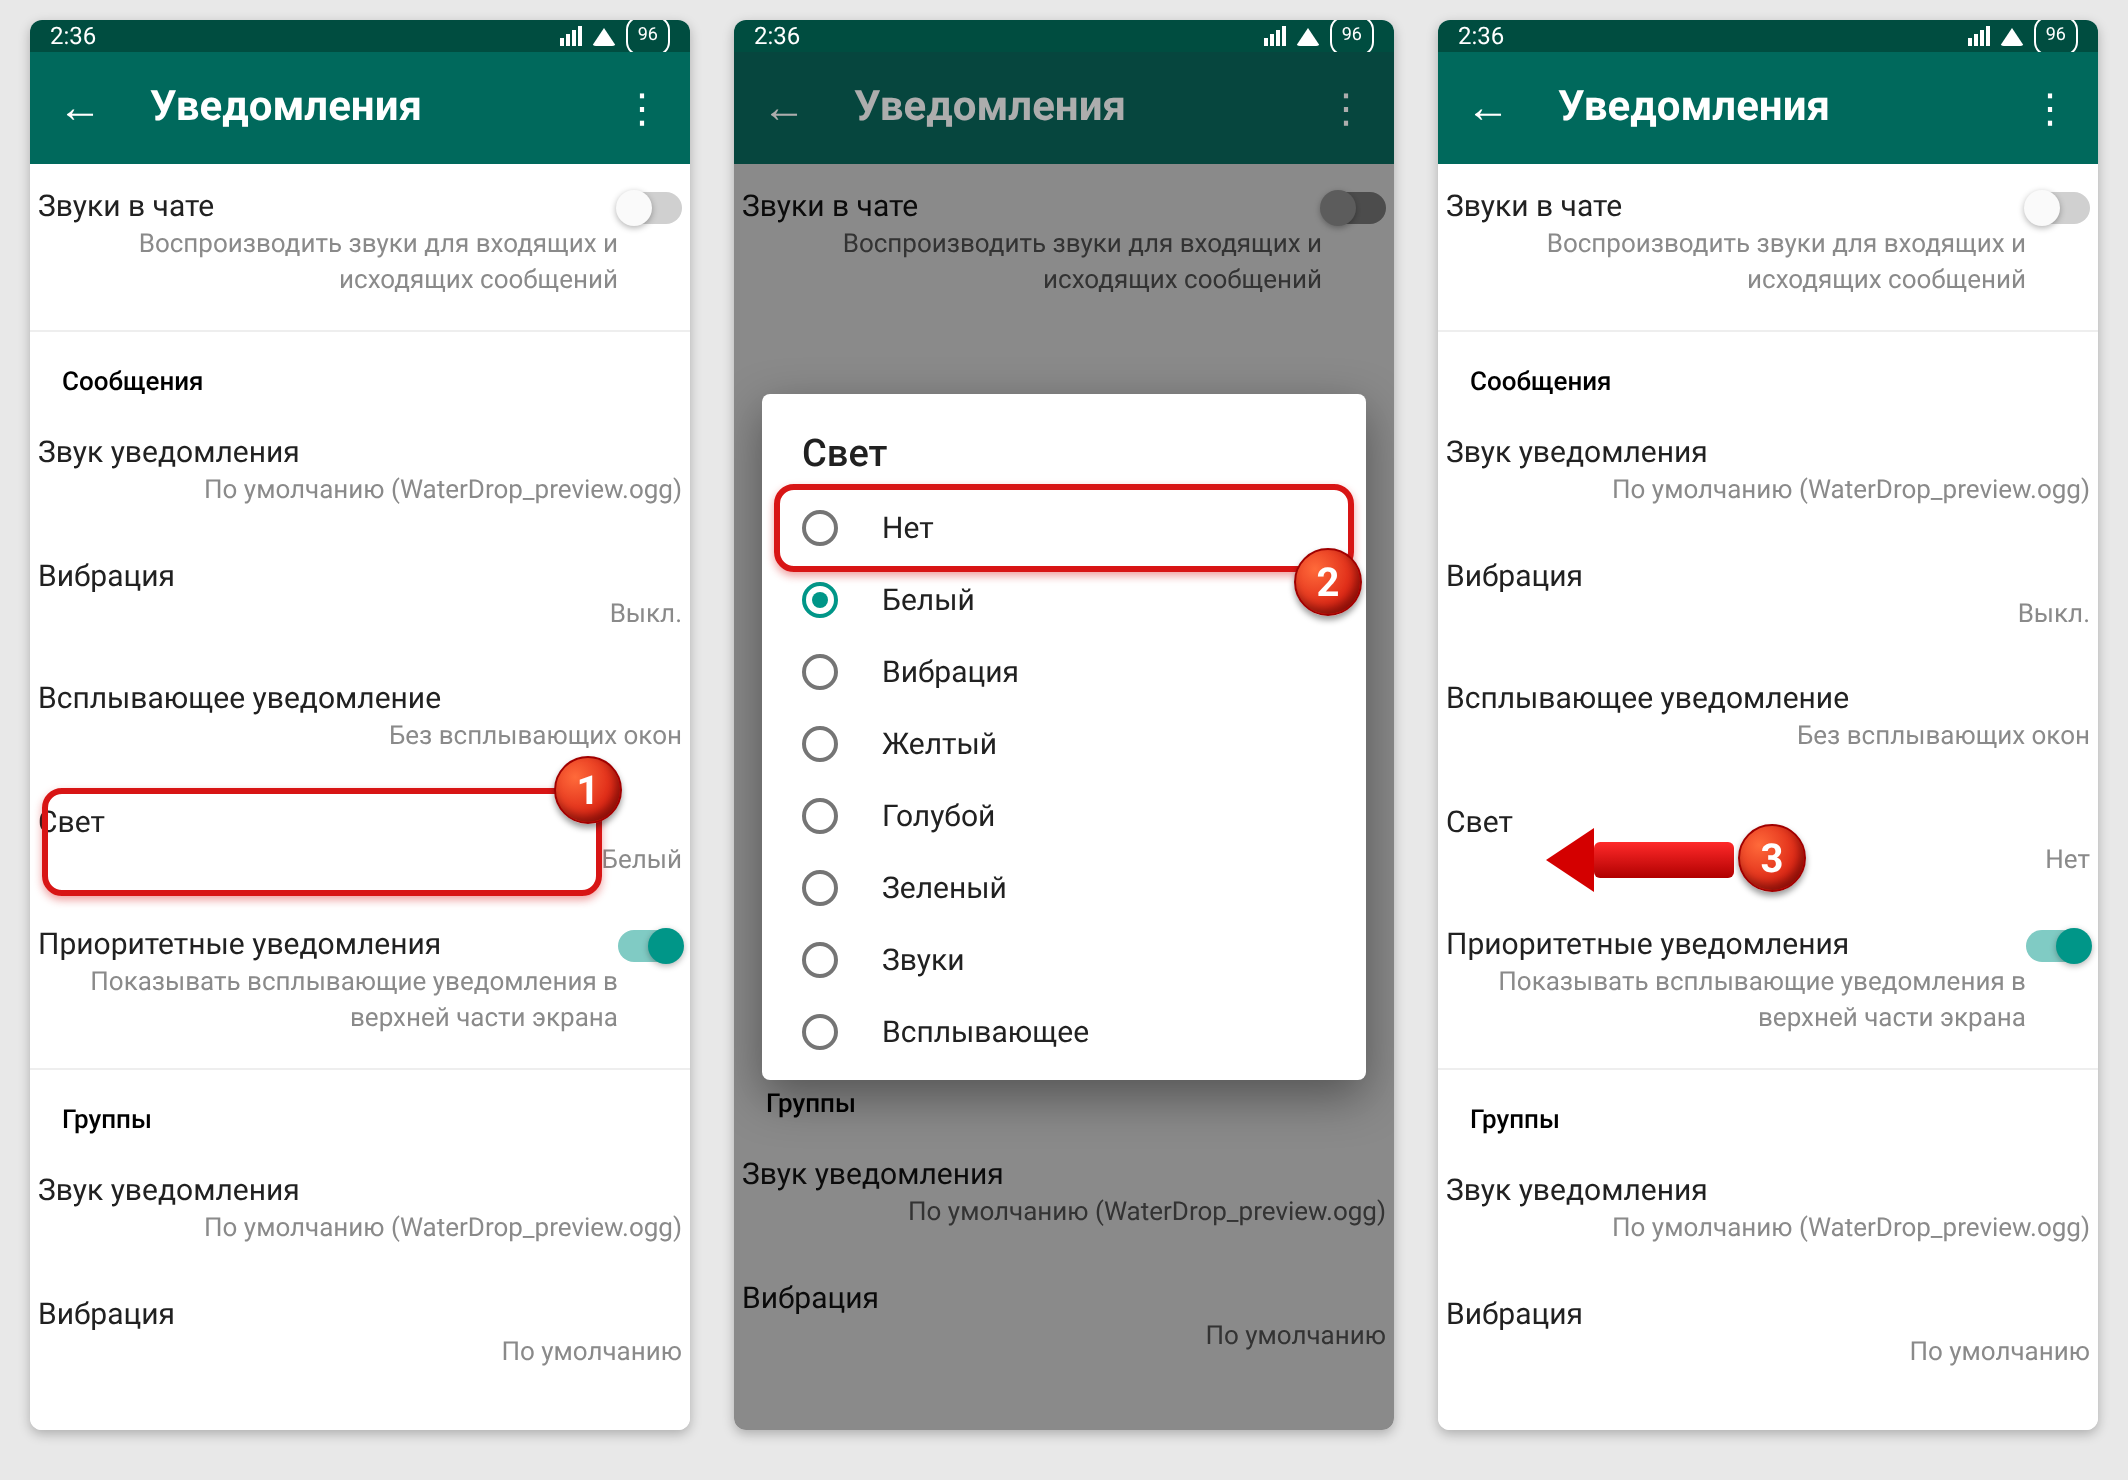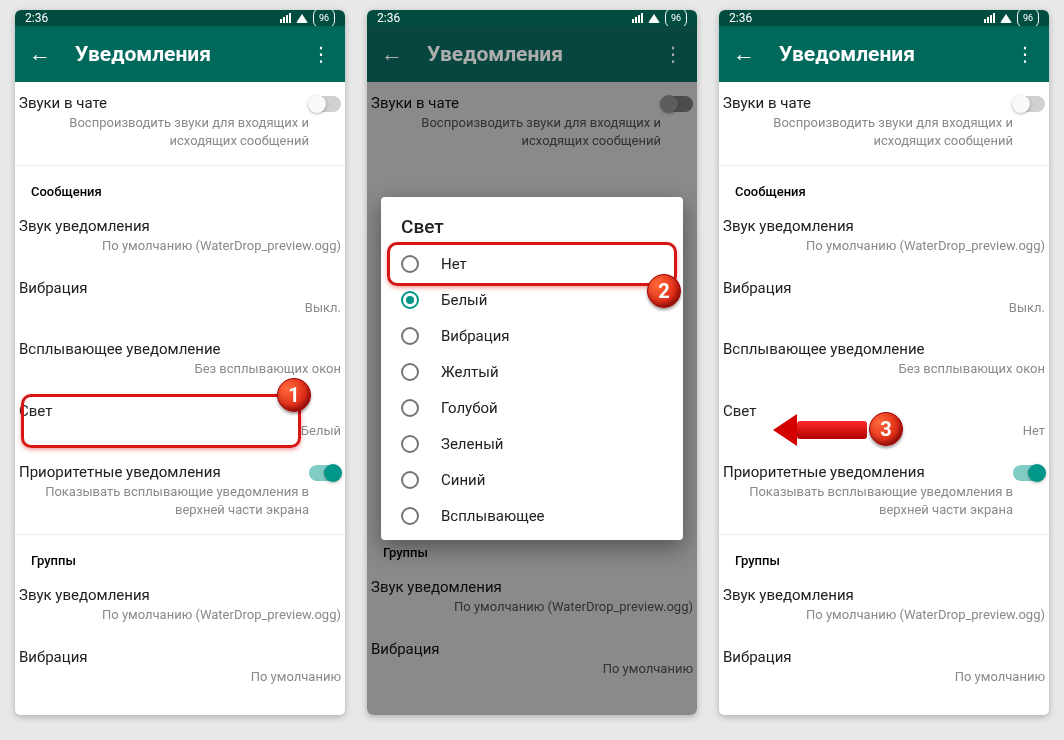--- a/index.html
+++ b/index.html
@@ -259,21 +259,21 @@
       <div class="dlg-opt">
         <span class="radio"></span>
         <span class="lbl">Голубой</span>
       </div>
       <div class="dlg-opt">
         <span class="radio"></span>
         <span class="lbl">Зеленый</span>
       </div>
       <div class="dlg-opt">
         <span class="radio"></span>
-        <span class="lbl">Синий</span>
+        <span class="lbl">Звуки</span>
       </div>
       <div class="dlg-opt">
         <span class="radio"></span>
         <span class="lbl">Всплывающее</span>
       </div>
     </div>
 
     <div class="callout-box" style="left:20px; right:20px; top:160px; height:44px;"></div>
     <div class="badge" style="top:192px; right:16px;">2</div>
   </div>

